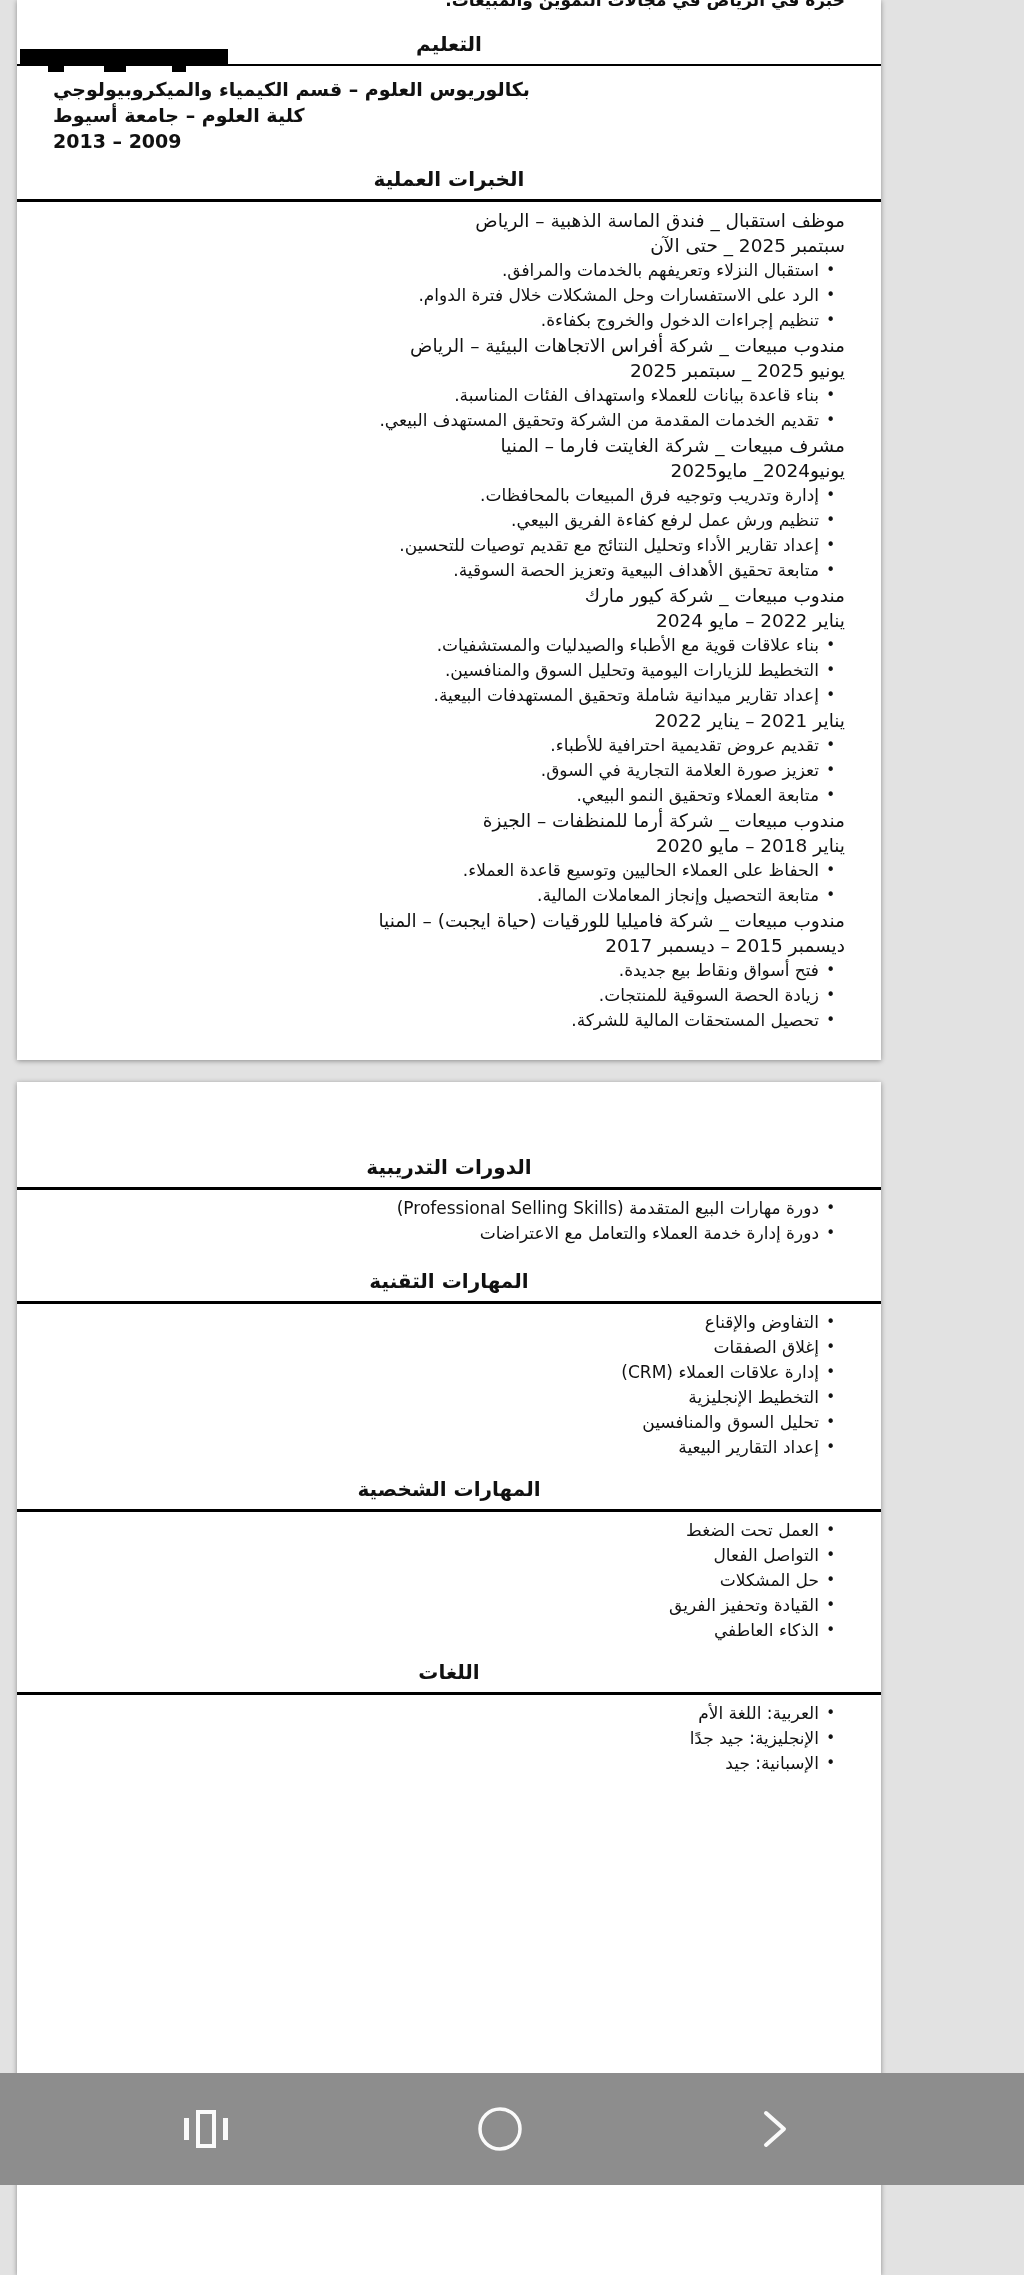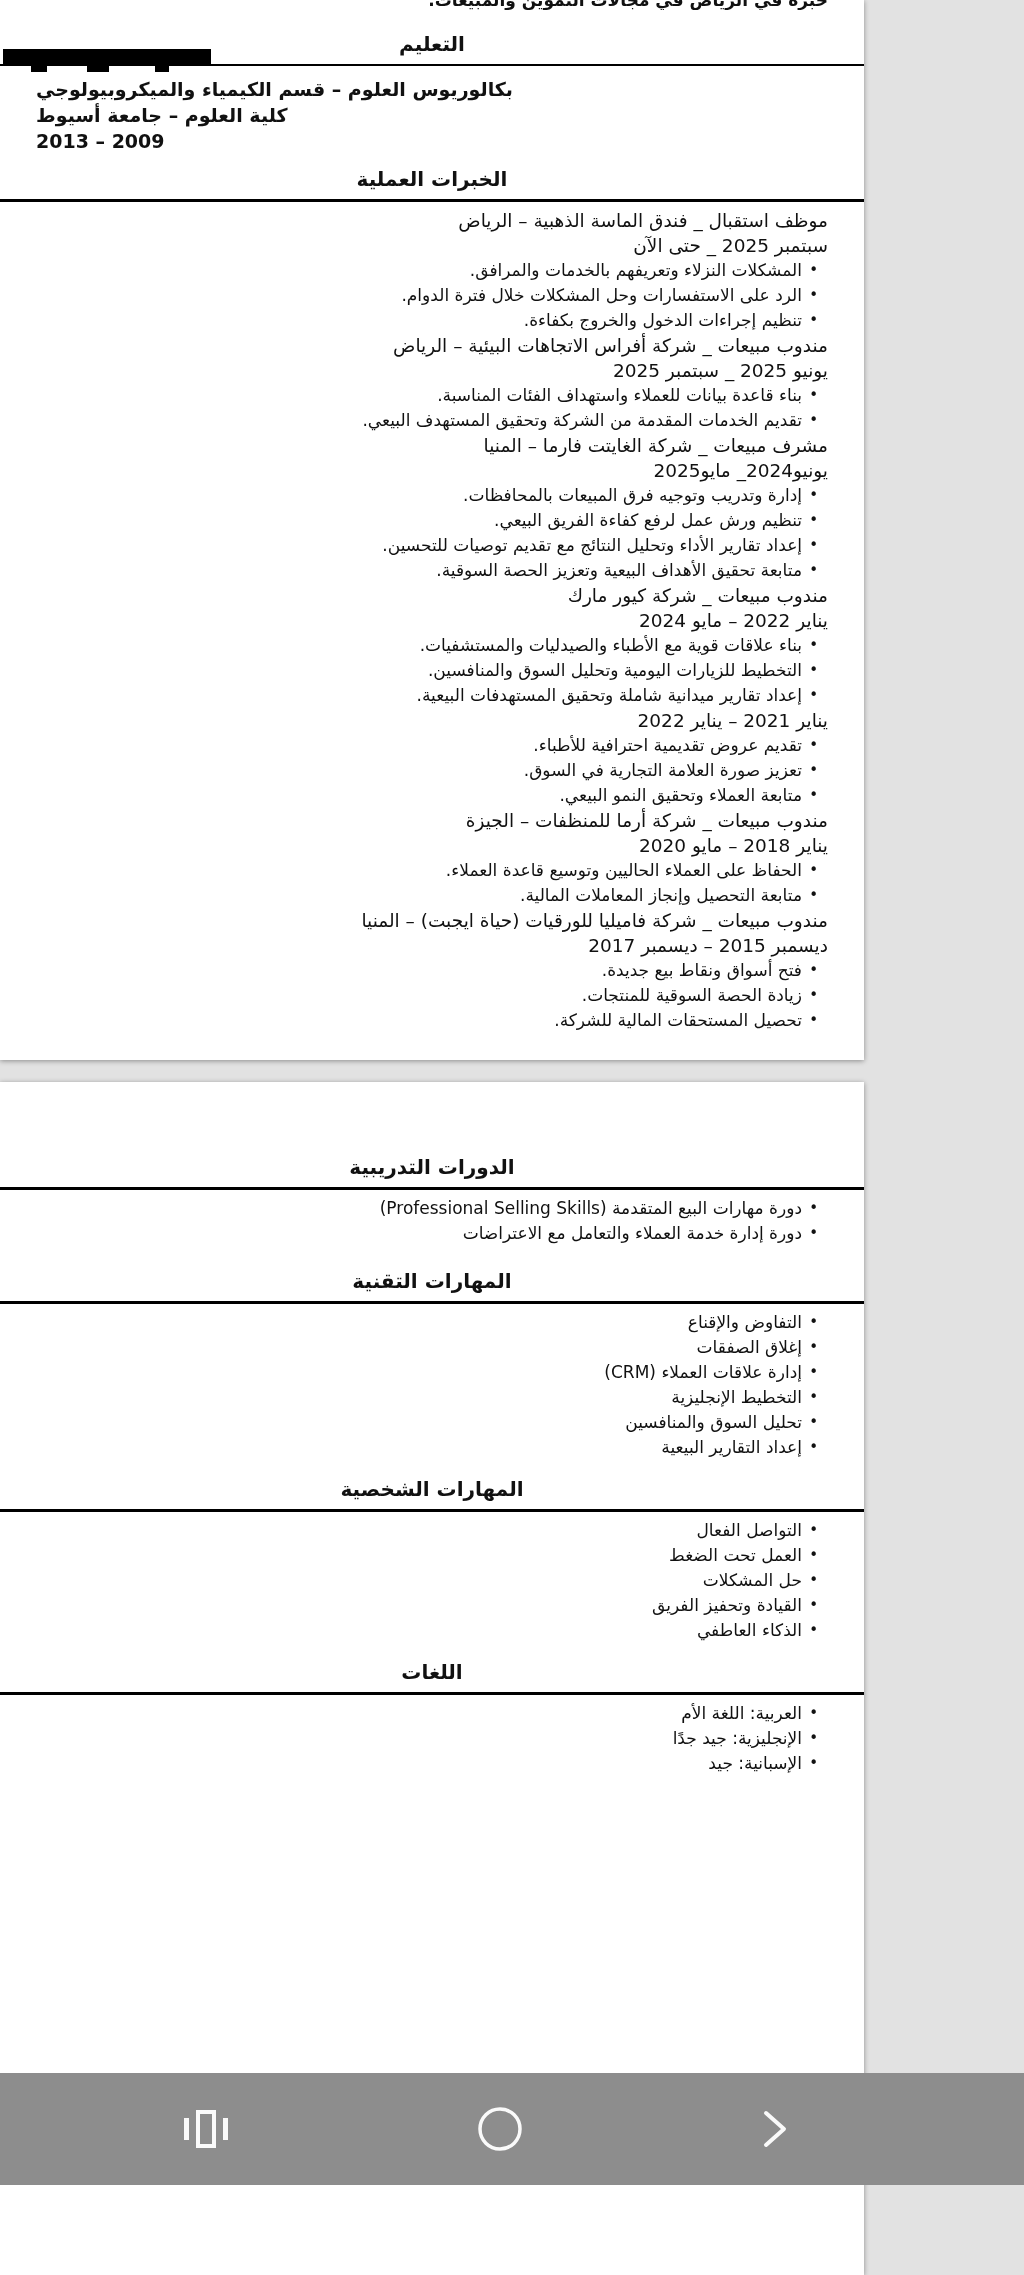--- a/index.html
+++ b/index.html
@@ -8,21 +8,21 @@
     background: var(--screen_bg, #e2e2e2);
     font-family: "DejaVu Sans", sans-serif;
     position: relative;
     overflow: hidden;
     color: var(--text, #111111);
   }
   .screen { position:absolute; inset:0; }
   .doc-area { position:absolute; inset:0; }
 
   .page {
-    position:absolute; left:0; width:864px;
+    position:absolute; left:17px; width:864px;
     background: var(--page_bg, #ffffff);
     box-shadow: 0 1px 5px rgba(0,0,0,.38);
     direction: rtl;
     overflow: hidden;
   }
   .page-1 { top:0; height:1060px; }
   .page-2 { top:1082px; height:1193px; padding-top:70px; }
 
   .top-cut {
     margin-top:-10px; padding:0 36px;
@@ -113,21 +113,21 @@
 
       <h2 class="sec-title t-exp">الخبرات العملية</h2>
       <div class="rule"></div>
 
       <div class="jobs">
 
         <div class="job">
           <p class="job-role">موظف استقبال _ فندق الماسة الذهبية – الرياض</p>
           <p class="job-period">سبتمبر 2025 _ حتى الآن</p>
           <ul class="bullets">
-            <li>المشكلات النزلاء وتعريفهم بالخدمات والمرافق.</li>
+            <li>استقبال النزلاء وتعريفهم بالخدمات والمرافق.</li>
             <li>الرد على الاستفسارات وحل المشكلات خلال فترة الدوام.</li>
             <li>تنظيم إجراءات الدخول والخروج بكفاءة.</li>
           </ul>
         </div>
 
         <div class="job">
           <p class="job-role">مندوب مبيعات _ شركة أفراس الاتجاهات البيئية – الرياض</p>
           <p class="job-period">يونيو 2025 _ سبتمبر 2025</p>
           <ul class="bullets">
             <li>بناء قاعدة بيانات للعملاء واستهداف الفئات المناسبة.</li>
@@ -205,22 +205,22 @@
         <li>إغلاق الصفقات</li>
         <li>إدارة علاقات العملاء (CRM)</li>
         <li>التخطيط الإنجليزية</li>
         <li>تحليل السوق والمنافسين</li>
         <li>إعداد التقارير البيعية</li>
       </ul>
 
       <h2 class="sec-title mt-sec2">المهارات الشخصية</h2>
       <div class="rule"></div>
       <ul class="bullets mt">
+        <li>العمل تحت الضغط</li>
         <li>التواصل الفعال</li>
-        <li>العمل تحت الضغط</li>
         <li>حل المشكلات</li>
         <li>القيادة وتحفيز الفريق</li>
         <li>الذكاء العاطفي</li>
       </ul>
 
       <h2 class="sec-title mt-sec2">اللغات</h2>
       <div class="rule"></div>
       <ul class="bullets mt">
         <li>العربية: اللغة الأم</li>
         <li>الإنجليزية: جيد جدًا</li>

